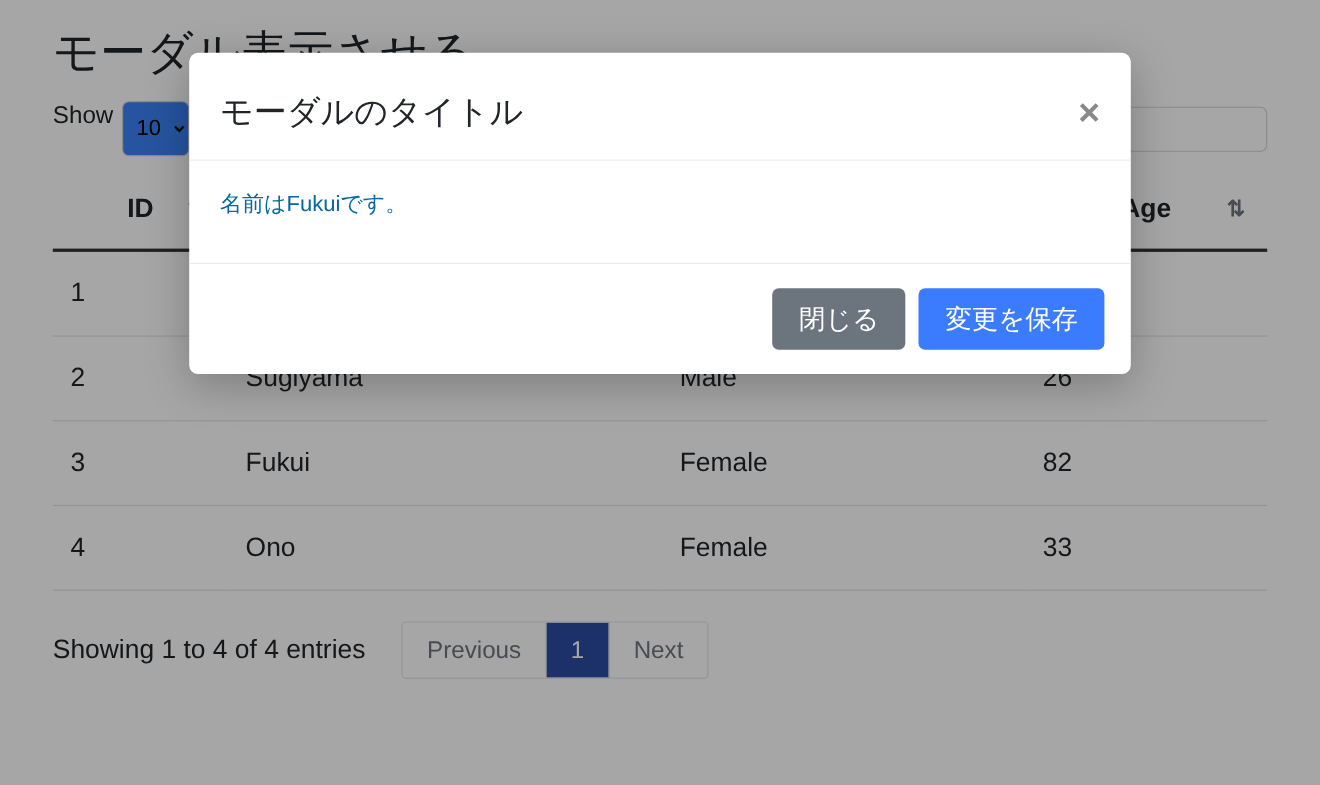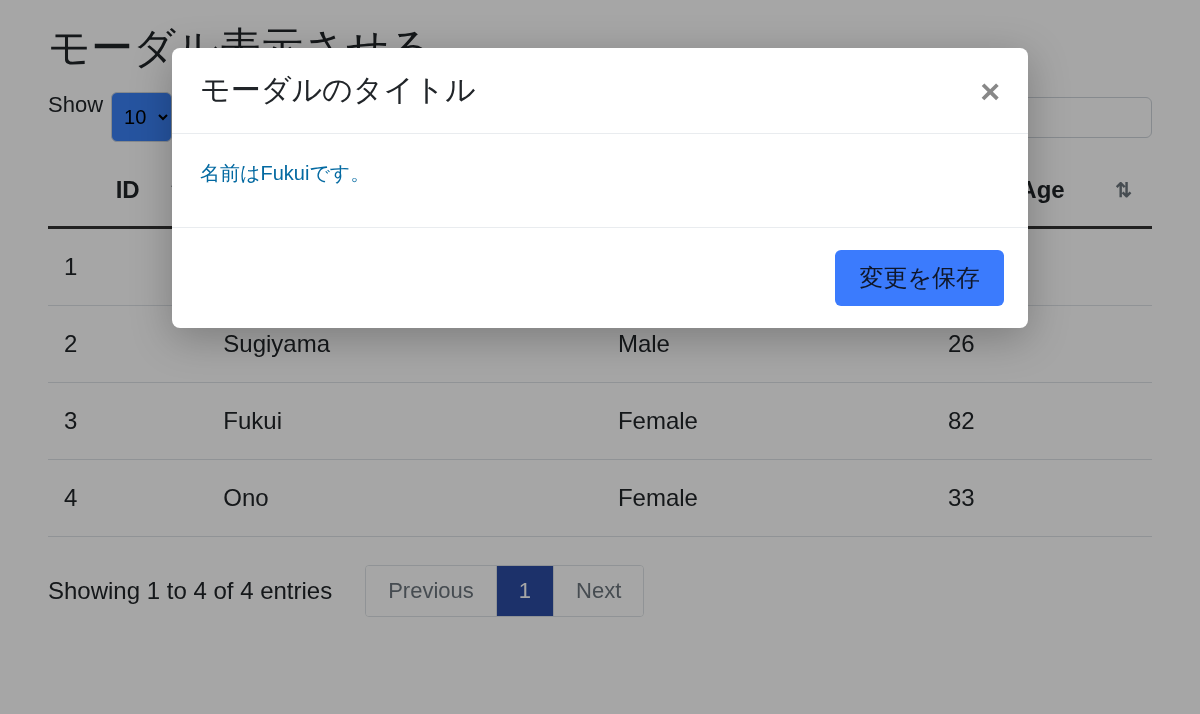--- a/index.html
+++ b/index.html
@@ -118,20 +118,21 @@
       border-radius: 8px;
       box-shadow: 0 10px 40px rgba(0,0,0,0.25);
       overflow: hidden;
     }
     .modal-header {
       display: flex;
       align-items: center;
       justify-content: space-between;
       padding: 22px 28px;
       border-bottom: 1px solid #e9ecef;
+      margin-top: 12px;
     }
     .modal-title {
       font-size: 30px;
       font-weight: 500;
       color: #212529;
     }
     .modal-close {
       font-size: 34px;
       line-height: 1;
       color: #888;
@@ -158,21 +159,21 @@
       border-radius: 6px;
       border: none;
       cursor: pointer;
     }
     .btn-secondary {
       background: #6c757d;
       color: #fff;
     }
     .btn-primary {
       background: #3b7bfd;
-      color: #0f172a;
+      color: #ffffff;
     }
   </style>
 </head>
 <body>
 
 <div class="page">
   <h1 class="page-title">モーダル表示させる</h1>
 
   <div class="controls-row">
     <div class="show-group">
@@ -247,16 +248,17 @@
 </div>
 
 <div class="modal-backdrop">
   <div class="modal">
     <div class="modal-header">
       <div class="modal-title">モーダルのタイトル</div>
       <button class="modal-close">×</button>
     </div>
     <div class="modal-body">名前はFukuiです。</div>
     <div class="modal-footer">
+      <button class="btn btn-secondary">閉じる</button>
       <button class="btn btn-primary">変更を保存</button>
     </div>
   </div>
 </div>
 
 </body></html>

